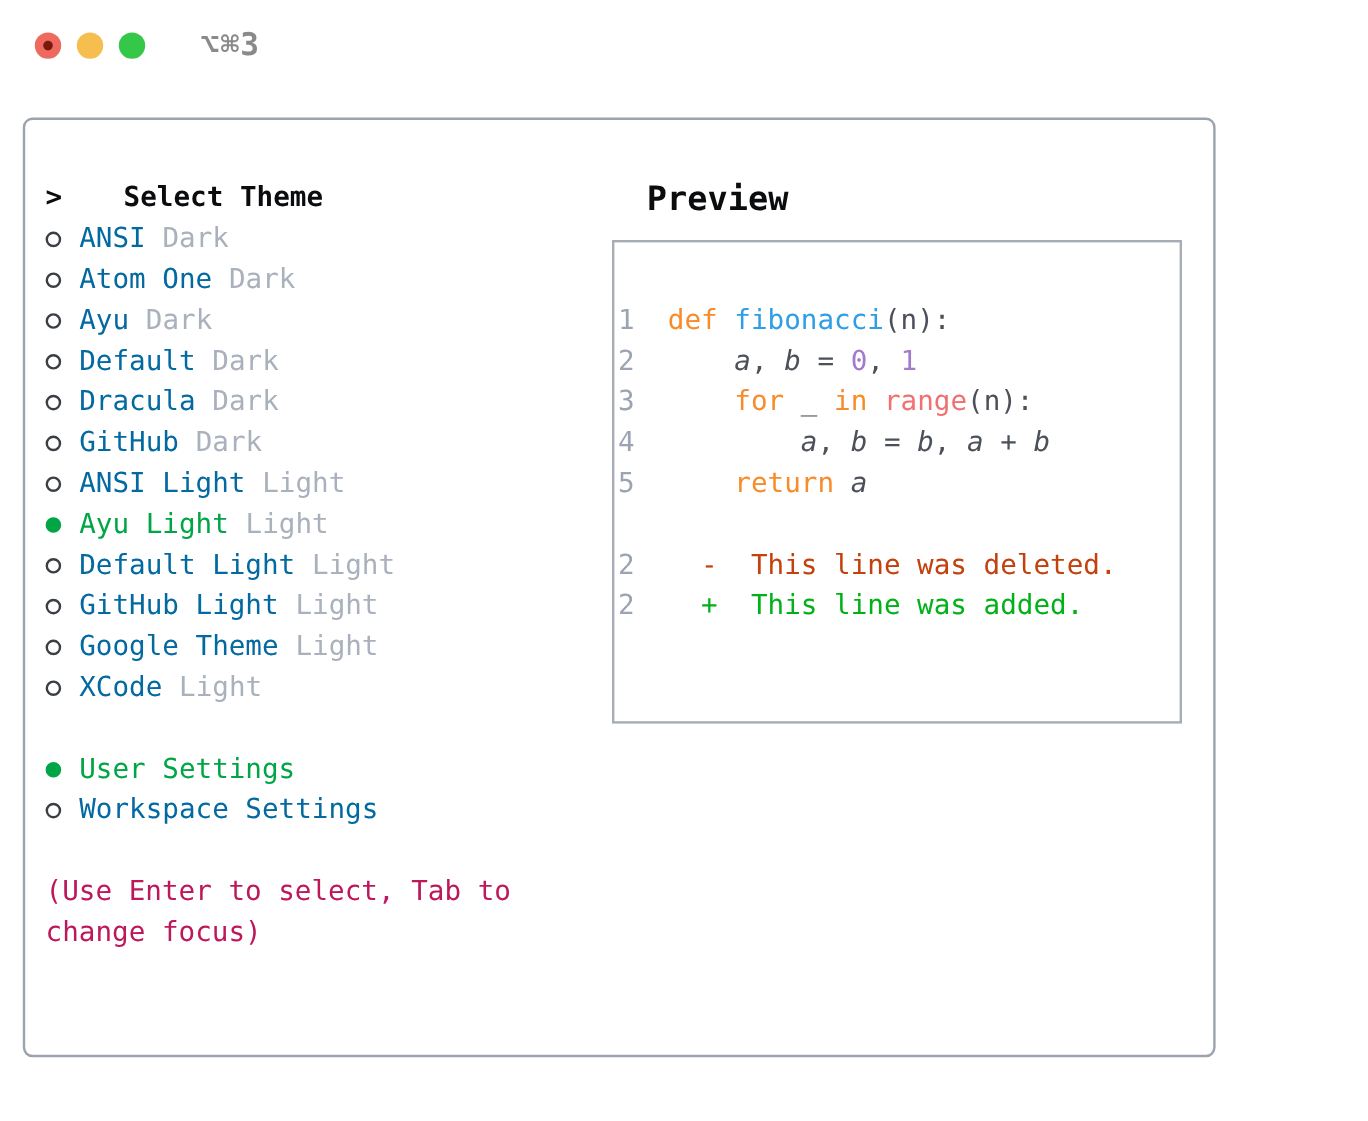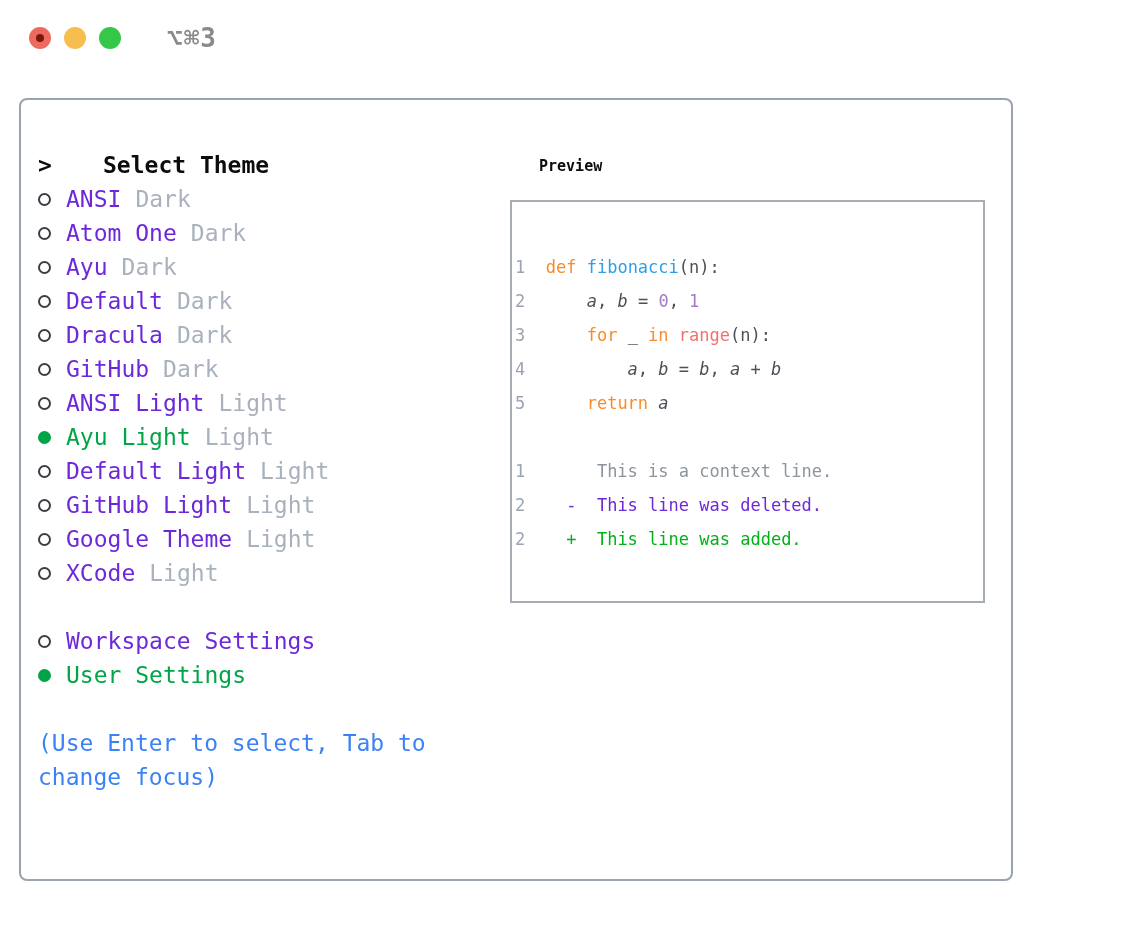--- a/index.html
+++ b/index.html
@@ -24,42 +24,42 @@
 
   
   .left-col { padding:48px 0 0 17px; font-size:23px; }
   .row { display:flex; align-items:center; height:34px; white-space:pre; }
   .gutter { width:28px; flex:none; display:flex; align-items:center; }
   .prompt-char { font-weight:bold; color:#0b0c0e; }
   .h1 { font-weight:bold; color:#0b0c0e;margin-left:37px; }
   .h2 { color:#15171a; }
   .radio { width:13px; height:13px; border:2px solid #3a3e45; border-radius:50%; }
   .radio.sel { background:#00a546; border-color:#00a546; }
-  .tname { color:#6d28d9; }
+  .tname { color:#0369a1; }
   .tname.sel { color:#00a546; }
   .tvariant { color:#a9b1bd; padding-left:14px; }
-  .hint-line { color:#3b82f6; }
+  .hint-line { color:#be185d; }
   .spacer { height:34px; }
 
   
   .preview-label { position:absolute; left:481px; top:49px; height:34px;
-                   line-height:34px; font-size:15px; }
+                   line-height:34px; font-size:28px; }
   .preview-box { position:absolute; left:489px; top:100px; width:475px; height:403px;
                  border:2px solid #a7adb5; background:#ffffff; }
-  .code { padding:48px 0 0 3px; font-size:17px; }
+  .code { padding:48px 0 0 3px; font-size:23px; }
   .code-line { height:34px; line-height:34px; white-space:pre; }
   .seg-ln  { color:#9aa4b2; }
   .seg-fg  { color:#4c5059; }
   .seg-kw  { color:#f78c2a; }
   .seg-fn  { color:#2e9fe6; }
   .seg-num { color:#a37acc; }
   .seg-sp  { color:#f0716f; }
   .seg-var { color:#4c5059; font-style:italic; }
   .seg-ctx { color:#8d949e; }
-  .seg-del { color:#6d28d9; }
+  .seg-del { color:#c2410c; }
   .seg-add { color:#00b117; }
 </style>
 </head>
 <body>
 
 <div class="window">
 
   <div class="tl-group">
     <span class="tl red">
       <span class="tl-dot"></span>
@@ -89,42 +89,41 @@
           <div class="row"><span class="gutter"><span class="radio"></span></span><span class="tname">Default Light</span><span class="tvariant">Light</span></div>
           <div class="row"><span class="gutter"><span class="radio"></span></span><span class="tname">GitHub Light</span><span class="tvariant">Light</span></div>
           <div class="row"><span class="gutter"><span class="radio"></span></span><span class="tname">Google Theme</span><span class="tvariant">Light</span></div>
           <div class="row"><span class="gutter"><span class="radio"></span></span><span class="tname">XCode</span><span class="tvariant">Light</span></div>
         </div>
 
       <div class="spacer"></div>
 
 
       <div id="apply-list">
+          <div class="row"><span class="gutter"><span class="radio sel"></span></span><span class="tname sel">User Settings</span></div>
           <div class="row"><span class="gutter"><span class="radio"></span></span><span class="tname">Workspace Settings</span></div>
-          <div class="row"><span class="gutter"><span class="radio sel"></span></span><span class="tname sel">User Settings</span></div>
         </div>
 
       <div class="spacer"></div>
 
       <div>
         <div class="row hint-line">(Use Enter to select, Tab to</div>
         <div class="row hint-line">change focus)</div>
       </div>
     </div>
 
     <div class="preview-label h1">Preview</div>
 
     <div class="preview-box">
       <div class="code" id="preview-code">
           <div class="code-line"><span class="seg-ln">1  </span><span class="seg-kw">def</span><span class="seg-fg"> </span><span class="seg-fn">fibonacci</span><span class="seg-fg">(n):</span></div>
           <div class="code-line"><span class="seg-ln">2  </span><span class="seg-fg">    </span><span class="seg-var">a</span><span class="seg-fg">, </span><span class="seg-var">b</span><span class="seg-fg"> = </span><span class="seg-num">0</span><span class="seg-fg">, </span><span class="seg-num">1</span></div>
           <div class="code-line"><span class="seg-ln">3  </span><span class="seg-fg">    </span><span class="seg-kw">for</span><span class="seg-fg"> _ </span><span class="seg-kw">in</span><span class="seg-fg"> </span><span class="seg-sp">range</span><span class="seg-fg">(n):</span></div>
           <div class="code-line"><span class="seg-ln">4  </span><span class="seg-fg">        </span><span class="seg-var">a</span><span class="seg-fg">, </span><span class="seg-var">b</span><span class="seg-fg"> = </span><span class="seg-var">b</span><span class="seg-fg">, </span><span class="seg-var">a</span><span class="seg-fg"> + </span><span class="seg-var">b</span></div>
           <div class="code-line"><span class="seg-ln">5  </span><span class="seg-fg">    </span><span class="seg-kw">return</span><span class="seg-fg"> </span><span class="seg-var">a</span></div>
           <div class="code-line"></div>
-          <div class="code-line"><span class="seg-ln">1  </span><span class="seg-ctx">     This is a context line.</span></div>
           <div class="code-line"><span class="seg-ln">2  </span><span class="seg-fg">  </span><span class="seg-del">-  This line was deleted.</span></div>
           <div class="code-line"><span class="seg-ln">2  </span><span class="seg-fg">  </span><span class="seg-add">+  This line was added.</span></div>
         </div>
     </div>
 
   </div>
 </div>
 
 </body></html>

